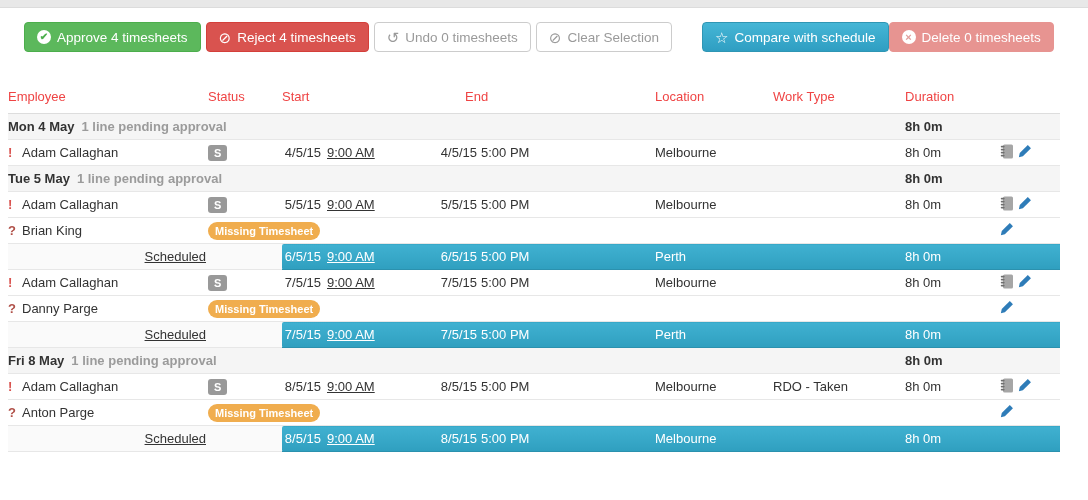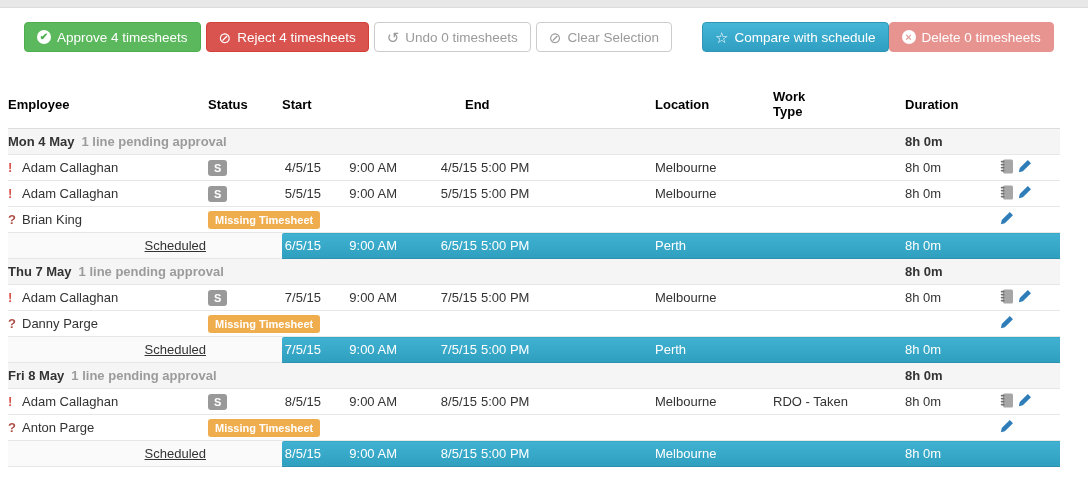--- a/index.html
+++ b/index.html
@@ -15,40 +15,40 @@
   .btn.plain{background:#fff;border-color:#ccc;color:#9a9a9a;}
   .btn.info{background:linear-gradient(#45b6d6,#2f9ec2);border-color:#2f96b4;color:#fff;margin-left:30px;}
   .btn.del{background:#d9534f;border-color:#d9534f;color:#fff;opacity:.62;margin-left:auto;margin-right:43px;}
   .circ{width:14px;height:14px;border-radius:50%;background:#fff;font-size:10px;line-height:14px;
     text-align:center;display:inline-block;font-weight:bold;flex:0 0 auto;}
   .circ.ok{color:#4cae4c;}
   .circ.x{color:#cf6460;font-size:11px;}
   .glyph{font-size:15px;line-height:15px;display:inline-block;}
 
   table{margin:28px 0 0 8px;width:1052px;border-collapse:collapse;table-layout:fixed;font-size:13px;}
-  th{text-align:left;font-weight:bold;padding:9px 0;border-bottom:1px solid #ddd;color:#000000;}
+  th{text-align:left;font-weight:normal;padding:9px 0;border-bottom:1px solid #ddd;color:#ef4444;}
   td{height:25px;padding:0;border-bottom:1px solid #e7e7e7;vertical-align:middle;white-space:nowrap;overflow:visible;}
   tr.group-row td{background:#f5f5f5;}
   .glabel{font-weight:bold;}
   .gnote{font-size:13px;font-weight:bold;color:#9b9b9b;margin-left:7px;}
   .c-sdate{text-align:right;padding-right:6px;}
-  .c-stime{text-align:right;padding-right:14px;}
+  .c-stime{padding-right:14px;text-decoration:underline;}
   .c-edate{text-align:right;padding-right:4px;}
   .c-etime{text-align:left;padding-right:5px;}
   .c-loc{padding-left:70px;}
   .c-wtype{padding-left:68px;}
   .c-dur{padding-left:70px;}
   .c-icons{padding-left:85px;}
   th.h-end{padding-left:54px;}
   .bold{font-weight:bold;}
   .flag{font-weight:bold;display:inline-block;width:9px;margin-right:5px;}
   .flag.excl{color:#d9534f;}
   .flag.q{color:#b05048;}
   .sbadge{background:#999;color:#fff;font-size:11px;font-weight:bold;padding:2px 6px;border-radius:3px;}
-  .mbadge{background:#f0ad4e;color:#fff;font-size:11px;font-weight:bold;padding:3px 7px;border-radius:3px;}
+  .mbadge{background:#f0ad4e;color:#fff;font-size:11px;font-weight:bold;padding:3px 7px;border-radius:9px;}
   td.schedlabel{background:#fafafa;text-align:right;padding-right:76px;text-decoration:underline;}
   td.teal{background:linear-gradient(#40b1d1,#2f9fbf);color:#fff;border-bottom:1px solid #2b91ae;margin-top:44px;}
   td.teal.first{border-radius:2px 0 0 2px;}
   .iconbtn{display:inline-block;vertical-align:middle;cursor:pointer;margin-right:4px;}
 </style>
 </head>
 <body>
 
 <div class="topstrip"></div>
 
@@ -125,20 +125,25 @@
               <g fill="#6f6f6f">
                 <rect x="0.8" y="1.8" width="3.8" height="1.7" rx="0.8"></rect>
                 <rect x="0.8" y="4.8" width="3.8" height="1.7" rx="0.8"></rect>
                 <rect x="0.8" y="7.8" width="3.8" height="1.7" rx="0.8"></rect>
                 <rect x="0.8" y="10.8" width="3.8" height="1.7" rx="0.8"></rect>
               </g>
             </svg></span><span class="iconbtn"><svg width="14" height="14" viewBox="0 0 16 16">
               <path d="M11.2 1.2l3.6 3.6L5.6 14l-4.6 1 1-4.6z" fill="#2e7cb8"></path>
             </svg></span></td>
       </tr>
+      <tr class="group-row">
+        <td colspan="8"><span class="glabel">Tue 5 May</span><span class="gnote">1 line pending approval</span></td>
+        <td class="c-dur bold"><span>8h 0m</span></td>
+        <td></td>
+      </tr>
       <tr>
         <td><span class="flag excl">!</span><span>Adam Callaghan</span></td>
         <td><span class="sbadge">S</span></td>
         <td class="c-sdate"><span>5/5/15</span></td>
         <td class="c-stime"><span>9:00 AM</span></td>
         <td class="c-edate"><span>5/5/15</span></td>
         <td class="c-etime"><span>5:00 PM</span></td>
         <td class="c-loc"><span>Melbourne</span></td>
         <td class="c-wtype"><span></span></td>
         <td class="c-dur"><span>8h 0m</span></td>
@@ -172,25 +177,20 @@
         <td class="schedlabel" colspan="2"><span>Scheduled</span></td>
         <td class="teal first c-sdate"><span>6/5/15</span></td>
         <td class="teal c-stime"><span>9:00 AM</span></td>
         <td class="teal c-edate"><span>6/5/15</span></td>
         <td class="teal c-etime"><span>5:00 PM</span></td>
         <td class="teal c-loc"><span>Perth</span></td>
         <td class="teal"></td>
         <td class="teal c-dur"><span>8h 0m</span></td>
         <td class="teal"></td>
       </tr>
-      <tr class="group-row">
-        <td colspan="8"><span class="glabel">Thu 7 May</span><span class="gnote">1 line pending approval</span></td>
-        <td class="c-dur bold"><span>8h 0m</span></td>
-        <td></td>
-      </tr>
       <tr>
         <td><span class="flag excl">!</span><span>Adam Callaghan</span></td>
         <td><span class="sbadge">S</span></td>
         <td class="c-sdate"><span>7/5/15</span></td>
         <td class="c-stime"><span>9:00 AM</span></td>
         <td class="c-edate"><span>7/5/15</span></td>
         <td class="c-etime"><span>5:00 PM</span></td>
         <td class="c-loc"><span>Melbourne</span></td>
         <td class="c-wtype"><span></span></td>
         <td class="c-dur"><span>8h 0m</span></td>

